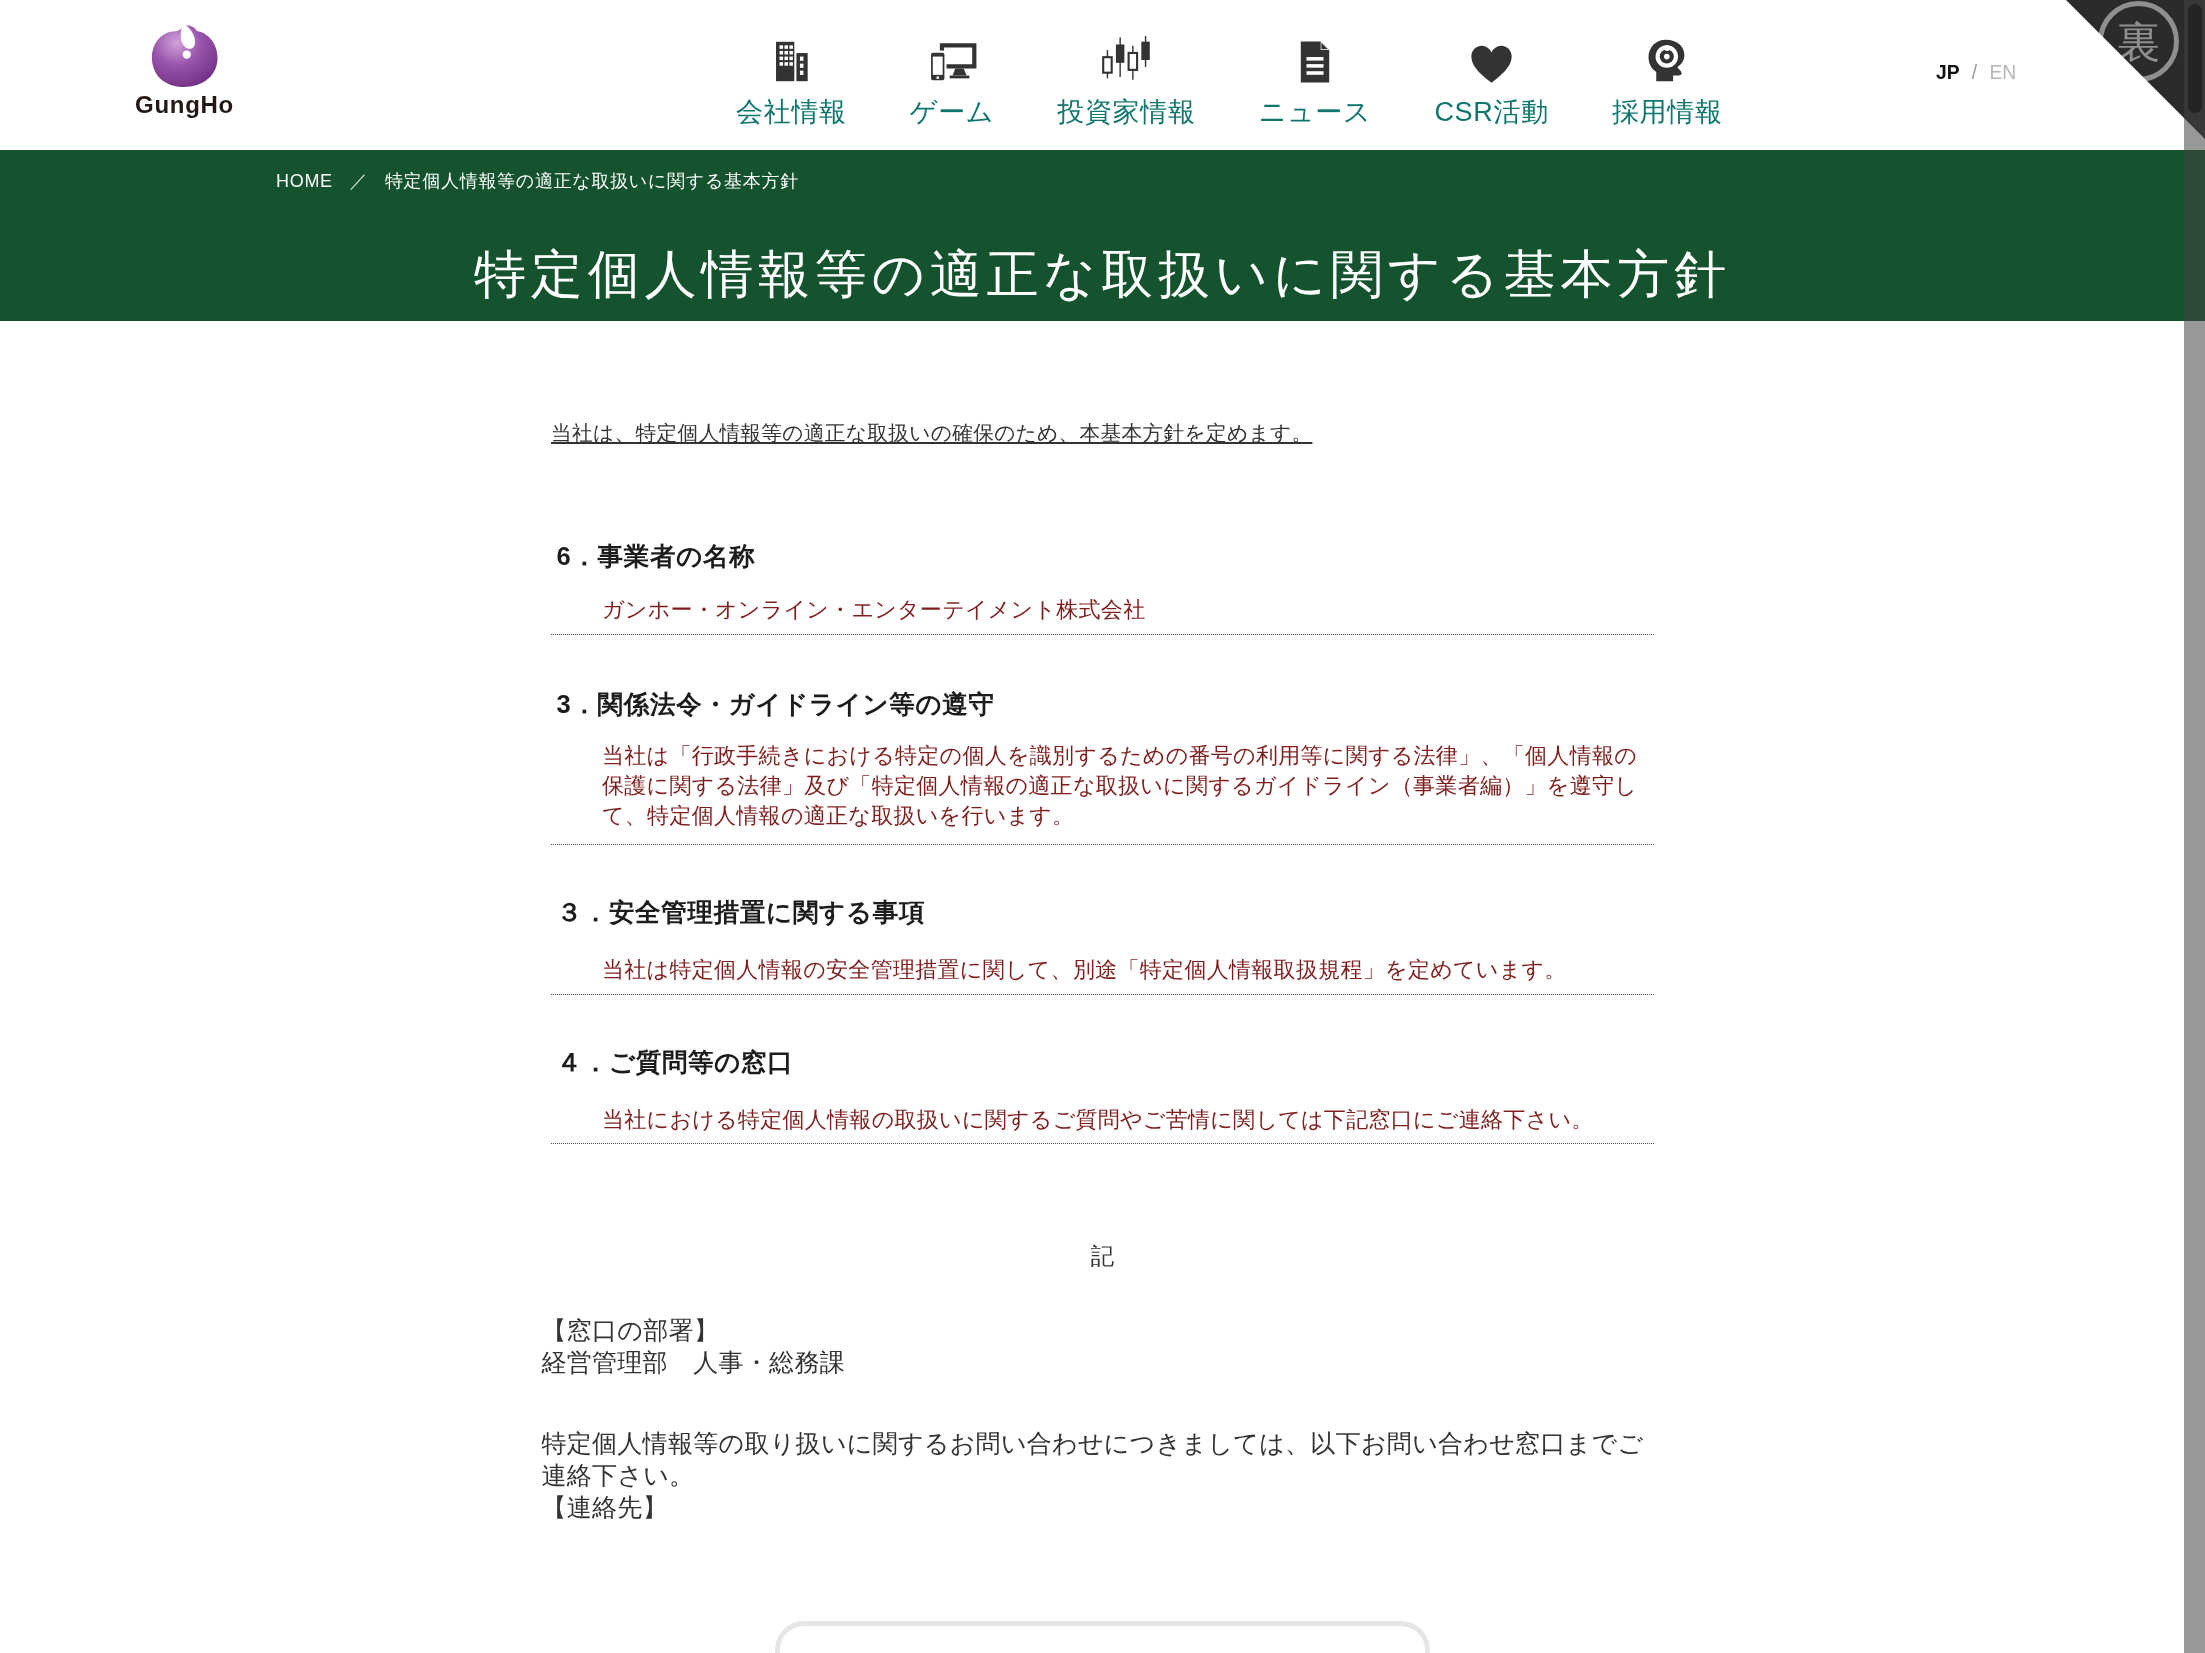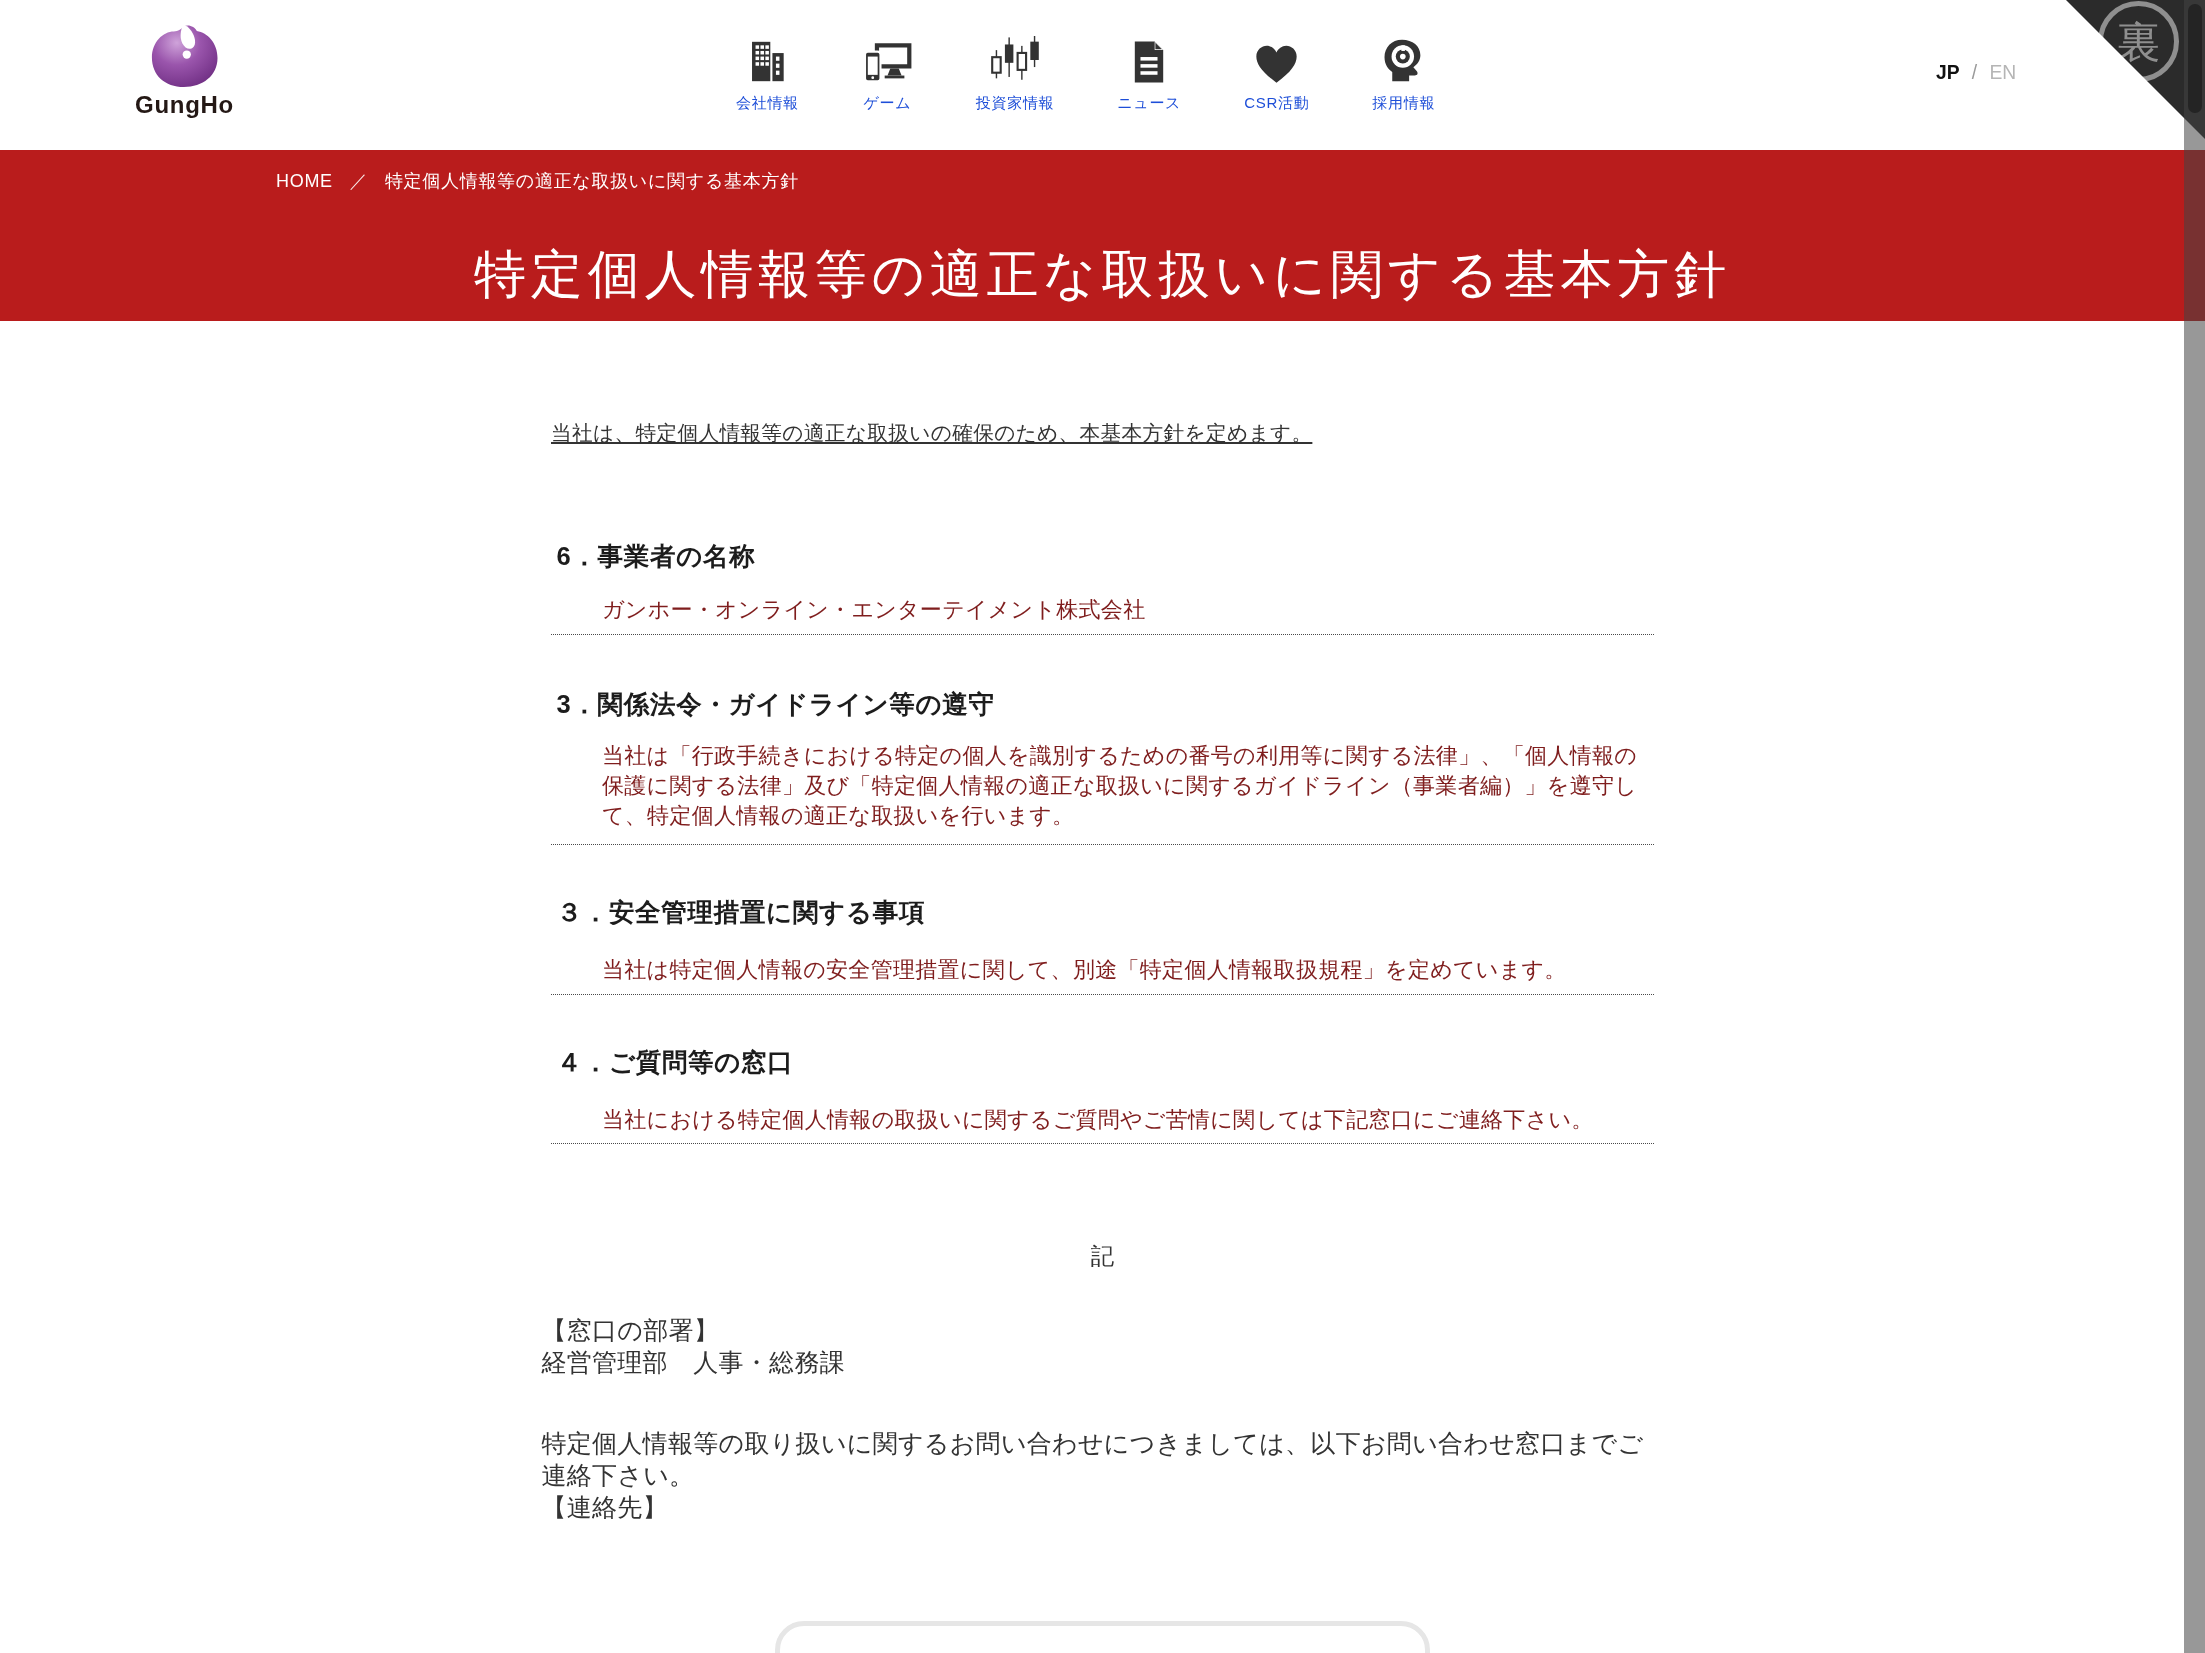--- a/index.html
+++ b/index.html
@@ -14,21 +14,21 @@
   
   .site-header{position:absolute;top:0;left:0;width:2205px;height:150px;background:#ffffff;}
   .logo{position:absolute;left:133px;top:25px;width:103px;height:94px;text-align:center;cursor:pointer;}
   .logo svg{display:block;margin:0 auto;width:72px;height:65px;}
   .logo-word{display:block;margin-top:1.4px;font-size:24px;font-weight:bold;letter-spacing:0.7px;color:#241815;}
 
   .main-nav{position:absolute;left:736px;top:36px;display:flex;gap:63px;align-items:flex-start;}
   .nav-item{display:flex;flex-direction:column;align-items:center;cursor:pointer;}
   .nav-icon{height:48px;display:flex;align-items:flex-end;justify-content:center;}
   .nav-icon svg{display:block;}
-  .nav-label{margin-top:9.6px;font-size:15px;color:#1d4ed8;letter-spacing:0.7px;white-space:nowrap;}
+  .nav-label{margin-top:9.6px;font-size:27px;color:#0f766e;letter-spacing:0.7px;white-space:nowrap;}
 
   .lang-switch{position:absolute;left:1892px;top:62px;font-size:19.3px;white-space:nowrap;margin-left:44px;}
   .lang-jp{font-weight:bold;color:#111111;}
   .lang-sep{color:#9a9a9a;margin:0 6.9px;}
   .lang-en{color:#b5b5b5;}
 
   
   .corner{position:absolute;top:0;right:0;width:139px;height:139px;
     background:#2b2b2b;clip-path:polygon(0 0,100% 0,100% 100%);
     filter:drop-shadow(-2.1px 2.1px 3.4px rgba(0,0,0,.28));cursor:pointer;}
@@ -36,21 +36,21 @@
     border:5.5px solid #8f8f8f;border-radius:50%;display:flex;align-items:center;justify-content:center;}
   .corner-badge span{font-size:44px;color:#8f8f8f;line-height:1;}
 
   
   .scrollbar-track{position:absolute;top:0;right:0;width:20.7px;height:1654px;
     background:rgba(68,68,68,.55);z-index:50;}
   .scrollbar-thumb{position:absolute;top:4.1px;right:2.8px;width:14.5px;height:109px;
     border-radius:6.9px;background:#242424;cursor:grab;}
 
   
-  .hero{position:absolute;top:150px;left:0;width:2205px;height:171px;background:#b91c1c;}
+  .hero{position:absolute;top:150px;left:0;width:2205px;height:171px;background:#14532d;}
   .breadcrumb{position:absolute;left:276px;top:19.3px;font-size:18px;color:#ffffff;letter-spacing:0.7px;}
   .breadcrumb .crumb-home{cursor:pointer;}
   .breadcrumb .crumb-sep{margin:0 11px;opacity:.95;}
   .hero-title{position:absolute;left:0;top:58px;width:2205px;text-align:center;
     font-size:52px;font-weight:400;color:#ffffff;letter-spacing:4.8px;line-height:1.2;white-space:nowrap;}
 
   
   .content{position:absolute;left:551px;top:0;width:1103px;}
   .intro{position:absolute;top:398px;left:0;font-size:20.7px;color:#333333;letter-spacing:0.3px;text-decoration:underline;}
 

